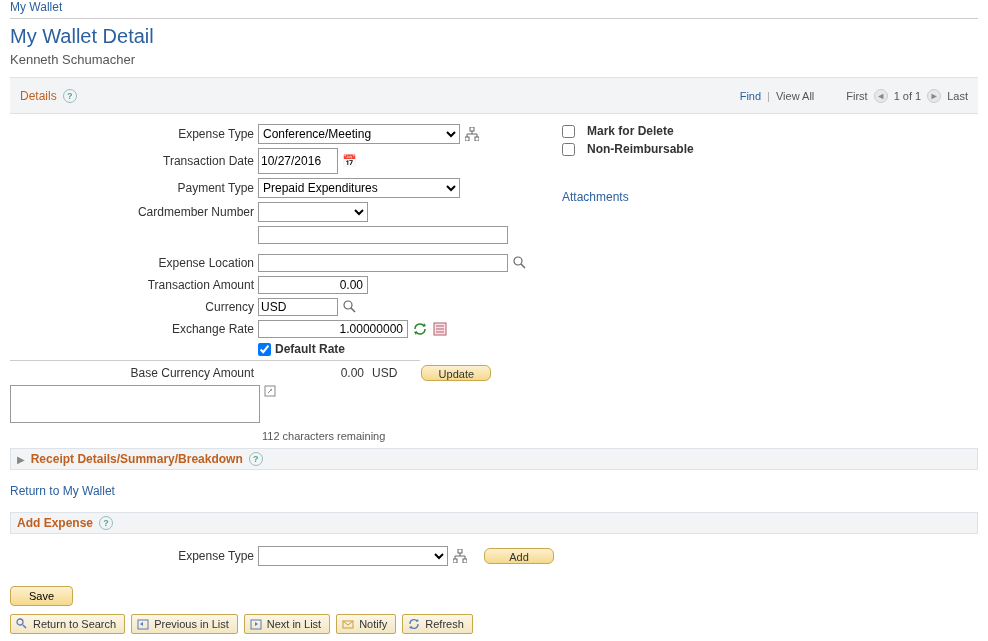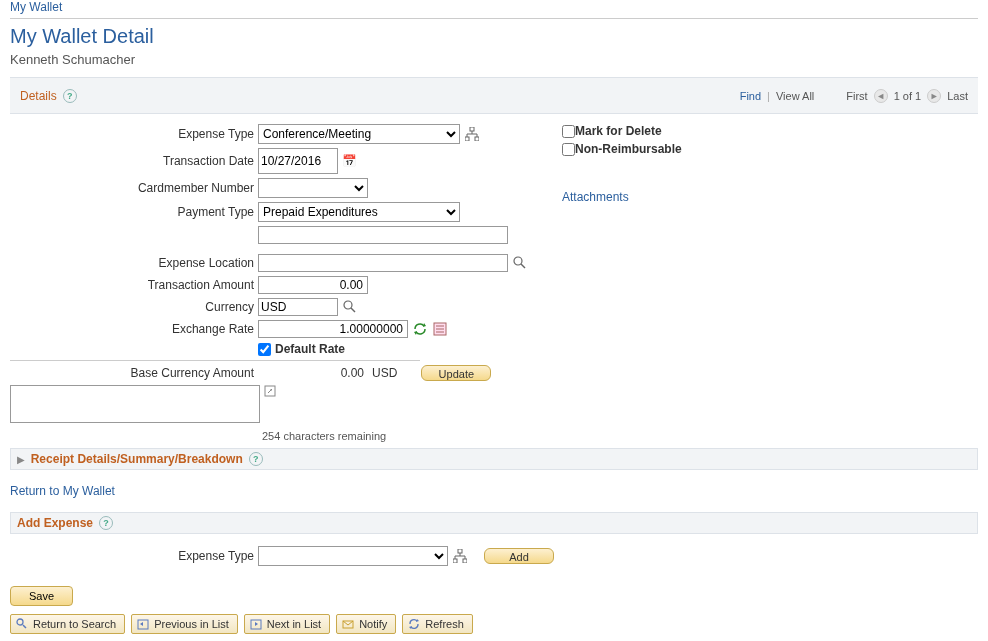--- a/index.html
+++ b/index.html
@@ -26,21 +26,21 @@
 select.wide { width: 202px; height: 20px; }
 select.med { width: 110px; height: 20px; }
 input.date { width: 80px; height: 18px; padding: 12px 2px; }
 input.text-wide { width: 250px; height: 18px; padding: 0 2px; }
 input.num { width: 110px; height: 18px; text-align: right; padding: 0 4px; }
 input.cur { width: 80px; height: 18px; padding: 0 2px; }
 textarea.desc { width: 250px; height: 38px; resize: none; }
 .icon-btn { display:inline-flex; align-items:center; justify-content:center; width:16px; height:16px; cursor:pointer; }
 .cal-icon { font-size:12px; }
 .tree-icon svg, .lookup-icon svg, .refresh-ic svg, .ledger-icon svg, .expand-icon svg { display:block; }
-.chk-row { display:flex; align-items:center; gap:0; margin-bottom:4px; font-size:12px; }
+.chk-row { display:flex; align-items:center; gap:12px; margin-bottom:4px; font-size:12px; }
 .chk-row input { margin:0; }
 .link-attach { color:#2b5f9e; text-decoration:none; font-size:12px; display:inline-block; margin-top:8px; }
 .static-amt { width:110px; text-align:right; display:inline-block; padding-right:4px; }
 .hr-short { border:none; border-top:1px solid #ccc; width:410px; margin: 4px 0 4px 0; }
 .btn { background: linear-gradient(#fdf0d0, #f5d98c); border: 1px solid #c9a94d; border-radius: 6px; padding: 2px 10px; font-size: 11px; color: #333; height: 16px; cursor: pointer; font-family: Arial; }
 .btn-wide { min-width: 70px; }
 .collapsible { background:#f2f4f6; border:1px solid #dde2e8; margin: 6px 10px 0; padding: 3px 6px; display:flex; align-items:center; gap:6px; }
 .collapsible .tri { color:#888; font-size:10px; }
 .collapsible .title { color:#c06020; font-size:12px; }
 .return-link { color:#2b5f9e; text-decoration:none; font-size:12px; display:block; padding: 14px 10px; }
@@ -103,29 +103,29 @@
       </div>
     </div>
     <div class="row">
       <span class="lbl">Transaction Date</span>
       <div class="ctrls">
         <input type="text" class="date" value="10/27/2016" style="">
         <span class="icon-btn cal-icon">📅</span>
       </div>
     </div>
     <div class="row">
+      <span class="lbl">Payment Type</span>
+      <div class="ctrls">
+        <select class="wide"><option>Prepaid Expenditures</option></select>
+      </div>
+    </div>
+    <div class="row">
       <span class="lbl">Cardmember Number</span>
       <div class="ctrls">
         <select class="med"><option></option></select>
-      </div>
-    </div>
-    <div class="row">
-      <span class="lbl">Payment Type</span>
-      <div class="ctrls">
-        <select class="wide"><option>Prepaid Expenditures</option></select>
       </div>
     </div>
     <div class="row">
       <span class="lbl"></span>
       <div class="ctrls">
         <input type="text" class="text-wide" value="" style="">
       </div>
     </div>
     <div style="height:6px"></div>
     <div class="row">
@@ -206,21 +206,21 @@
           <span class="icon-btn expand-icon desc-expand">
             <svg width="12" height="12">
                 <rect x="1" y="1" width="10" height="10" fill="none" stroke="#888"></rect>
                 <path d="M4 8 L8 4" stroke="#888"></path>
                 <polygon points="6,4 8,4 8,6" fill="#888"></polygon>
               </svg>
           </span>
         </div>
       </div>
     </div>
-    <div class="char-remain">254 characters remaining</div>
+    <div class="char-remain">112 characters remaining</div>
   </div>
 
   <div class="form-right">
     <div class="chk-row">
       <input type="checkbox" style="">
       <span style="font-weight:bold">Mark for Delete</span>
     </div>
     <div class="chk-row">
       <input type="checkbox" style="">
       <span style="font-weight:bold">Non-Reimbursable</span>

